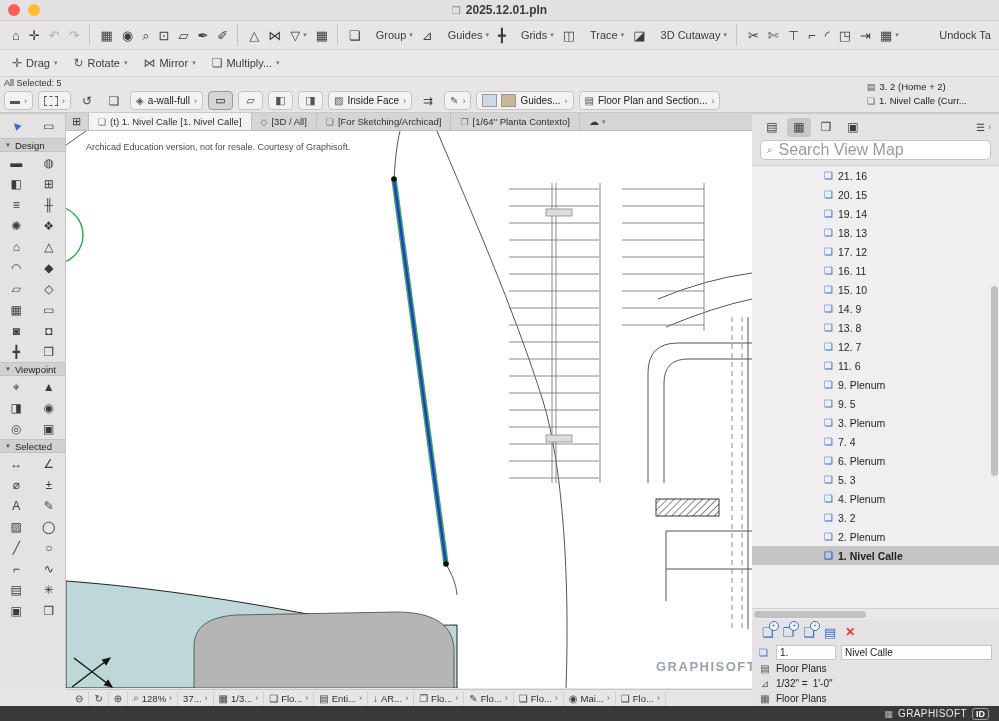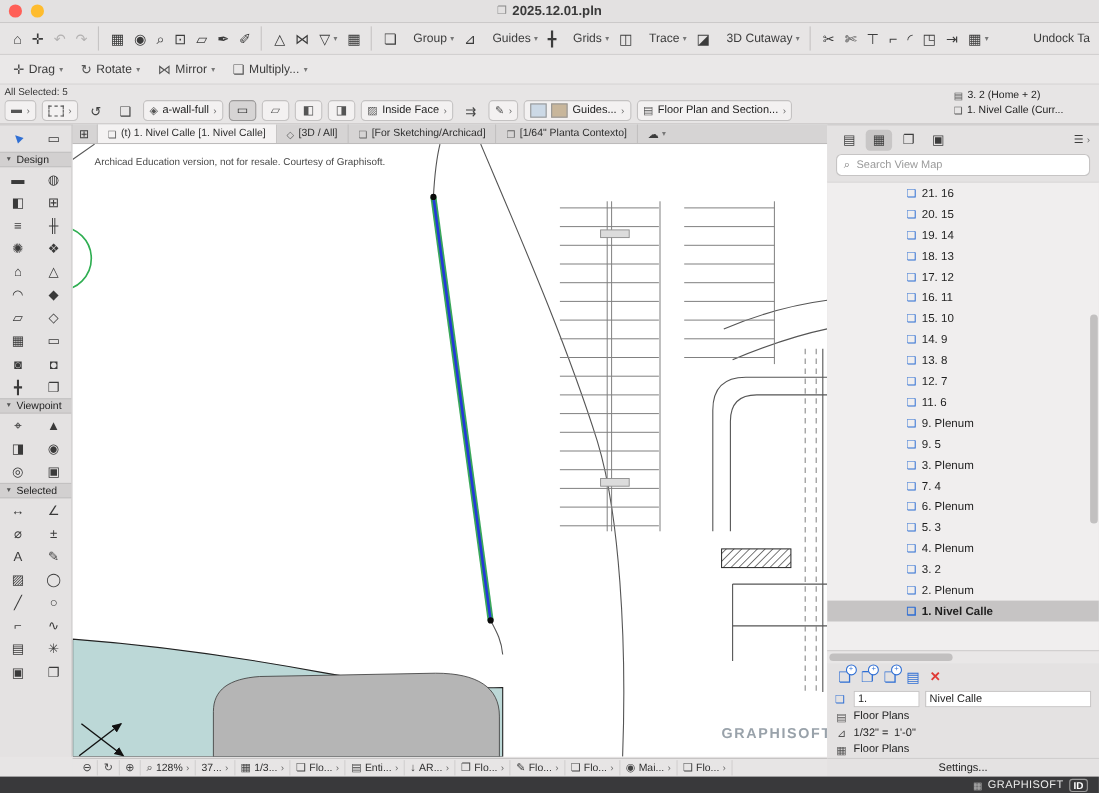--- a/index.html
+++ b/index.html
@@ -88,21 +88,21 @@
   .rightpanel{position:absolute;left:752px;top:113px;width:247px;bottom:15px;background:#e4e2e2;border-top:1px solid #cbc9c9;
               display:flex;flex-direction:column;box-sizing:border-box;}
   .nav-header{height:26px;display:flex;align-items:center;gap:3px;padding:0 8px;flex:0 0 auto;}
   .nhi{width:24px;height:19px;border-radius:4px;display:flex;align-items:center;justify-content:center;font-size:12px;color:#3c3c3c;}
   .nhi.active{background:#c8c6c6;}
   .nav-menu{margin-left:auto;display:flex;align-items:center;gap:3px;font-size:10px;color:#3c3c3c;}
   .nav-menu .chev{font-size:9px;color:#666;}
   .nav-search{height:18px;margin:0 8px 5px;background:#fff;border:1px solid #c6c4c4;border-radius:5px;display:flex;
               align-items:center;gap:4px;padding:0 6px;flex:0 0 auto;}
   .nav-search .g{font-size:10px;color:#7a7a7a;}
-  .nav-search input{border:none;outline:none;flex:1;font-size:10px;font-family:inherit;background:transparent;color:#333;}
+  .nav-search input{border:none;outline:none;flex:1;font-size:16px;font-family:inherit;background:transparent;color:#333;}
   .nav-search input::placeholder{color:#9a9a9a;}
   .nav-tree{flex:1 1 auto;background:#f0eeee;border-top:1px solid #d5d3d3;position:relative;overflow:hidden;}
   .tree-row{height:19px;display:flex;align-items:center;gap:5px;padding-left:72px;font-size:10.5px;color:#1f1f1f;width:100%;
             box-sizing:border-box;text-align:left;}
   .tree-row.selected{background:var(--hl-gray);font-weight:700;}
   .tree-icon{color:var(--accent-blue);font-size:10px;}
   .v-thumb{position:absolute;right:1px;top:120px;width:7px;height:190px;background:#c2c0c0;border-radius:4px;}
   .h-scroll{height:11px;background:#e9e7e7;border-top:1px solid #d0cece;position:relative;flex:0 0 auto;}
   .h-thumb{position:absolute;left:2px;top:2px;width:112px;height:7px;background:#c2c0c0;border-radius:4px;}
   .nav-actions{height:24px;display:flex;align-items:center;gap:9px;padding:0 10px;flex:0 0 auto;}
@@ -914,21 +914,20 @@
         <span>1/32" =</span>
         <span class="pv2">1'-0"</span>
       </button>
 
       <button class="prop-row">
         <span class="prop-icon gray">▦</span>
         <span>Floor Plans</span>
 
       </button>
 
-    <button class="settings-row">Settings...</button>
   </div>
 
   <div class="statusbar">
 
       <button class="sbi">
         <span class="g">⊖</span>
 
       </button>
 
       <button class="sbi">

